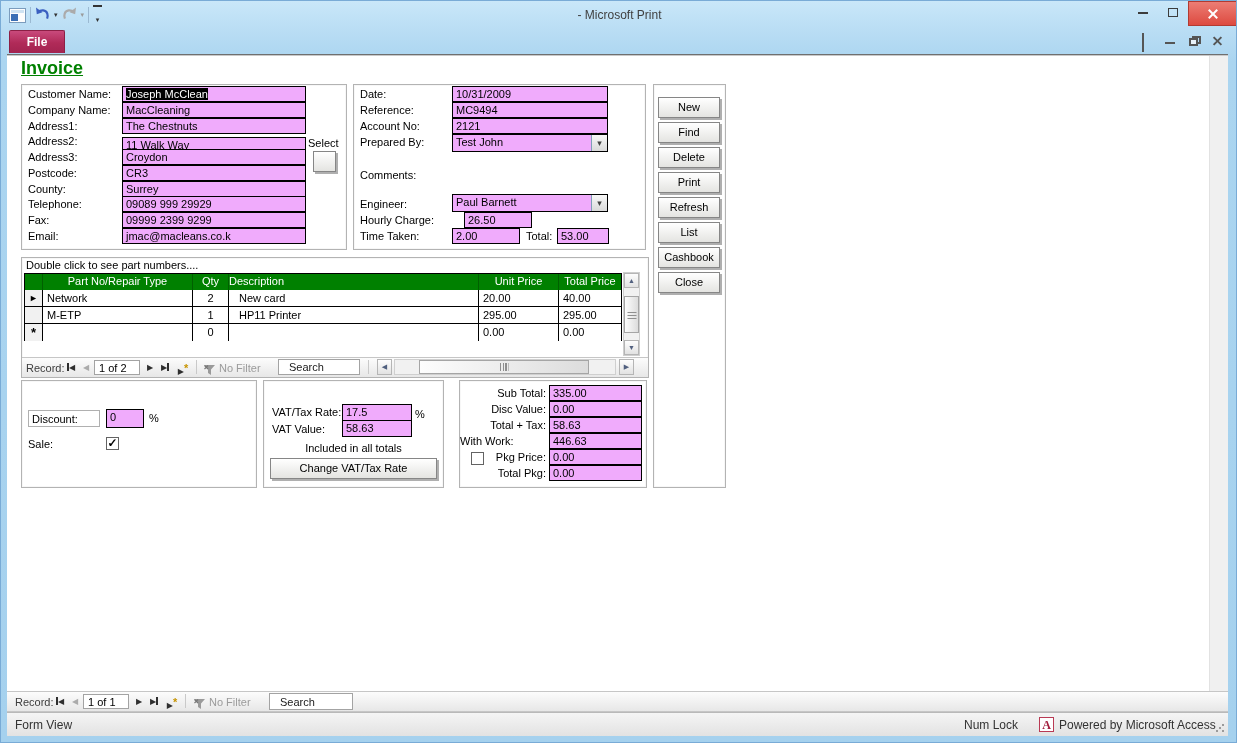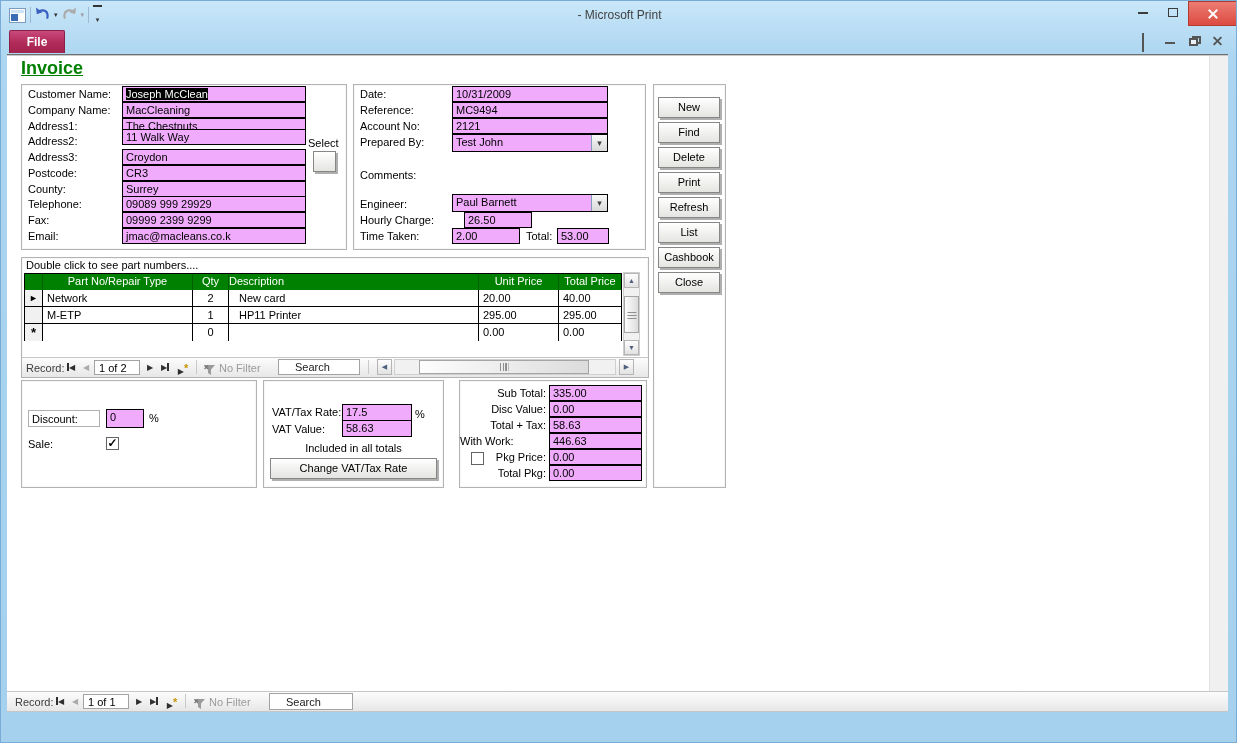--- a/index.html
+++ b/index.html
@@ -90,21 +90,21 @@
   .nav-lbl{ position:absolute; font-size:11px; color:#3c3c3c; }
   .nav-btn{ position:absolute; width:14px; height:14px; font-size:8px; color:#2f2f2f;
     text-align:center; line-height:14px; }
   .nav-btn .bar{ display:inline-block; width:2px; height:8px; background:#2f2f2f; vertical-align:-1px; }
   .nav-btn.disabled{ color:#ababab; }
   .star{ color:#c79400; font-size:11px; font-weight:bold; vertical-align:2px; }
   .recbox{ position:absolute; background:#fff; border:1px solid #a3a3a3; font-size:11px;
     padding:1px 0 0 4px; }
   .vsep{ position:absolute; top:2px; width:1px; height:14px; background:#c9c9c9; }
   .nofilter{ position:absolute; font-size:11px; color:#9b9b9b; }
-  .searchbox{ position:absolute; border:1px solid #a3a3a3; font-size:11px; padding:1px 16px;
+  .searchbox{ position:absolute; border:1px solid #a3a3a3; font-size:11px; padding:1px 10px;
     font-family:"Liberation Sans", sans-serif; outline:none; }
   .searchbox::placeholder{ color:#1a1a1a; opacity:1; }
   
   .statusbar{ position:absolute; left:6px; top:711px; width:1221px; height:24px;
     background:linear-gradient(#f5f5f5,#e2e2e2); border-top:1px solid #b9b9b9;
     font-size:12px; color:#333; }
   .aicon{ position:absolute; width:15px; height:15px; background:#fff; border:1px solid #b93a54;
     color:#a3203f; font-family:"Liberation Serif", serif; font-weight:bold; font-size:12px;
     text-align:center; line-height:14px; }
   .grip{ position:absolute; right:3px; bottom:3px; width:10px; height:10px;
@@ -173,21 +173,21 @@
     <div class="invoice-title">Invoice</div>
 
     <div class="panel" style="left:14px;top:29px;width:326px;height:166px">
       <span class="lbl" style="left:6px;top:3px">Customer Name:</span>
       <div class="field" style="left:100px;top:1px;width:184px;height:16px"><span class="sel-text">Joseph McClean</span></div>
       <span class="lbl" style="left:6px;top:19px">Company Name:</span>
       <div class="field" style="left:100px;top:17px;width:184px;height:16px">MacCleaning</div>
       <span class="lbl" style="left:6px;top:35px">Address1:</span>
       <div class="field" style="left:100px;top:33px;width:184px;height:16px">The Chestnuts</div>
       <span class="lbl" style="left:6px;top:50px">Address2:</span>
-      <div class="field" style="left:100px;top:44px;width:184px;height:16px">11 Walk Way</div>
+      <div class="field" style="left:100px;top:52px;width:184px;height:16px">11 Walk Way</div>
       <span class="lbl" style="left:6px;top:66px">Address3:</span>
       <div class="field" style="left:100px;top:64px;width:184px;height:16px">Croydon</div>
       <span class="lbl" style="left:6px;top:82px">Postcode:</span>
       <div class="field" style="left:100px;top:80px;width:184px;height:16px">CR3</div>
       <span class="lbl" style="left:6px;top:98px">County:</span>
       <div class="field" style="left:100px;top:96px;width:184px;height:16px">Surrey</div>
       <span class="lbl" style="left:6px;top:113px">Telephone:</span>
       <div class="field" style="left:100px;top:111px;width:184px;height:16px">09089 999 29929</div>
       <span class="lbl" style="left:6px;top:129px">Fax:</span>
       <div class="field" style="left:100px;top:127px;width:184px;height:16px">09999 2399 9299</div>
@@ -348,14 +348,21 @@
     <div class="nav-btn" style="left:156px;top:3px;width:18px"><span>▶</span><span class="star">*</span></div>
     <span class="vsep" style="left:178px"></span>
     <span class="abs" style="left:186px;top:4px"><svg width="13" height="12" viewBox="0 0 13 12">
           <path d="M1 1 h11 L8 5.5 V11 L5 9 V5.5 Z" fill="#9a9a9a"></path>
           <path d="M1.5 1.5 L5 5 M5 1.5 L1.5 5" stroke="#777" stroke-width="1.1"></path>
         </svg></span>
     <span class="nofilter" style="left:202px;top:4px">No Filter</span>
     <input class="searchbox" style="left: 262px; top: 1px; width: 84px; height: 17px;" placeholder="Search">
   </div>
 
+  <div class="statusbar">
+    <span class="abs" style="left:8px;top:5px">Form View</span>
+    <span class="abs" style="left:957px;top:5px">Num Lock</span>
+    <span class="aicon" style="left:1032px;top:4px">A</span>
+    <span class="abs" style="left:1052px;top:5px">Powered by Microsoft Access</span>
+    <span class="grip"></span>
+  </div>
 
 </div>
 
 </body></html>

